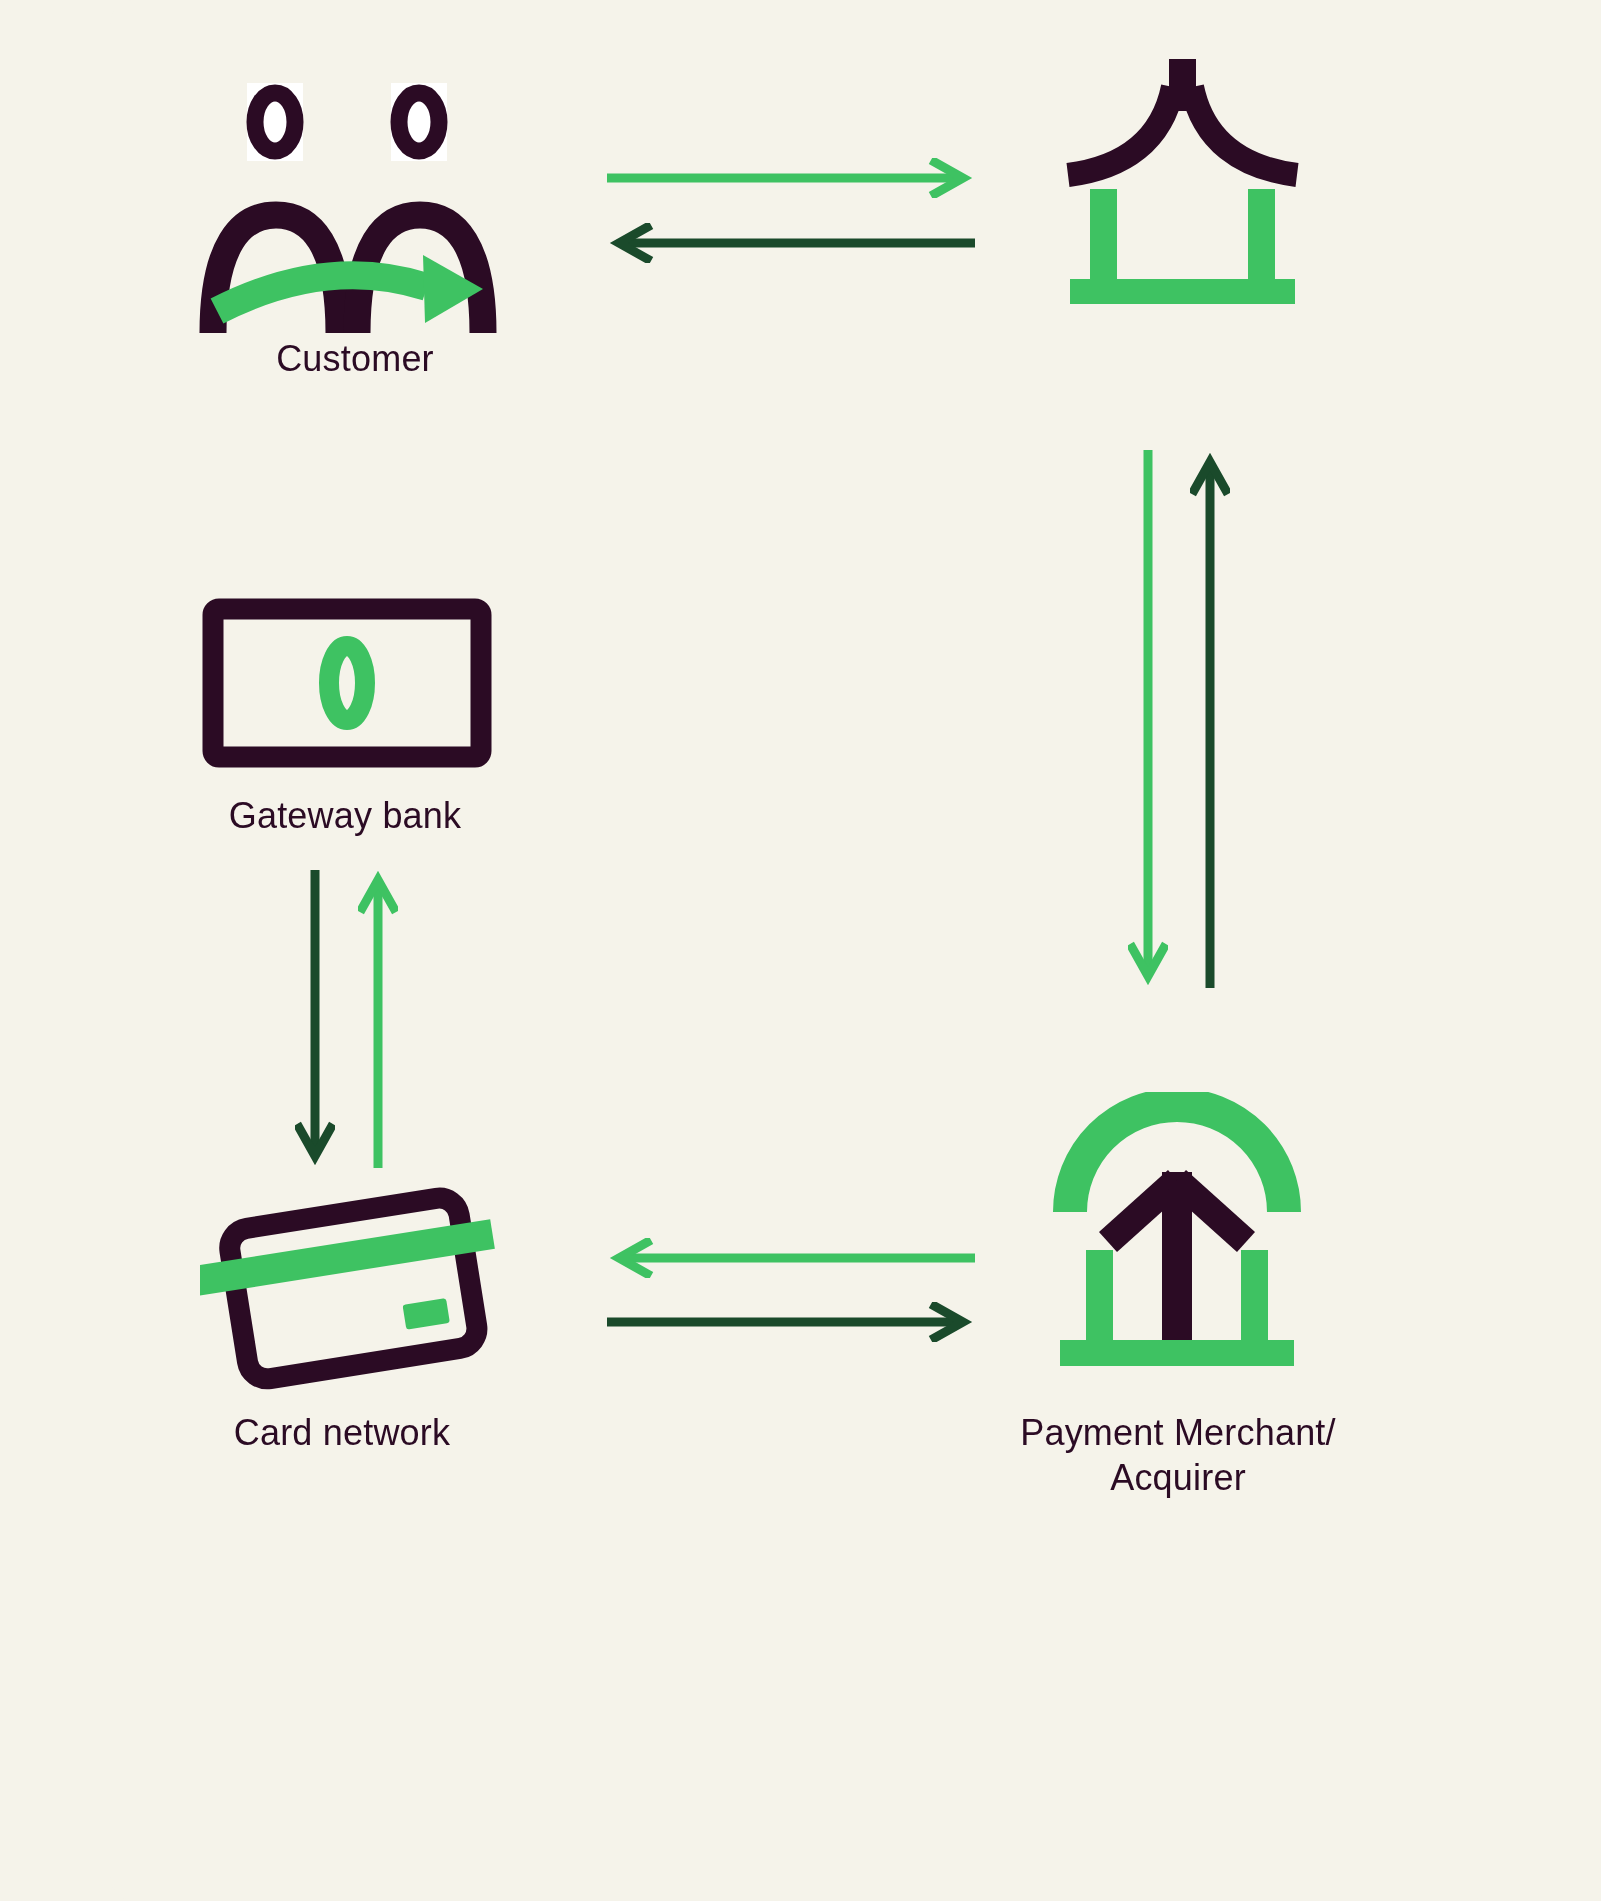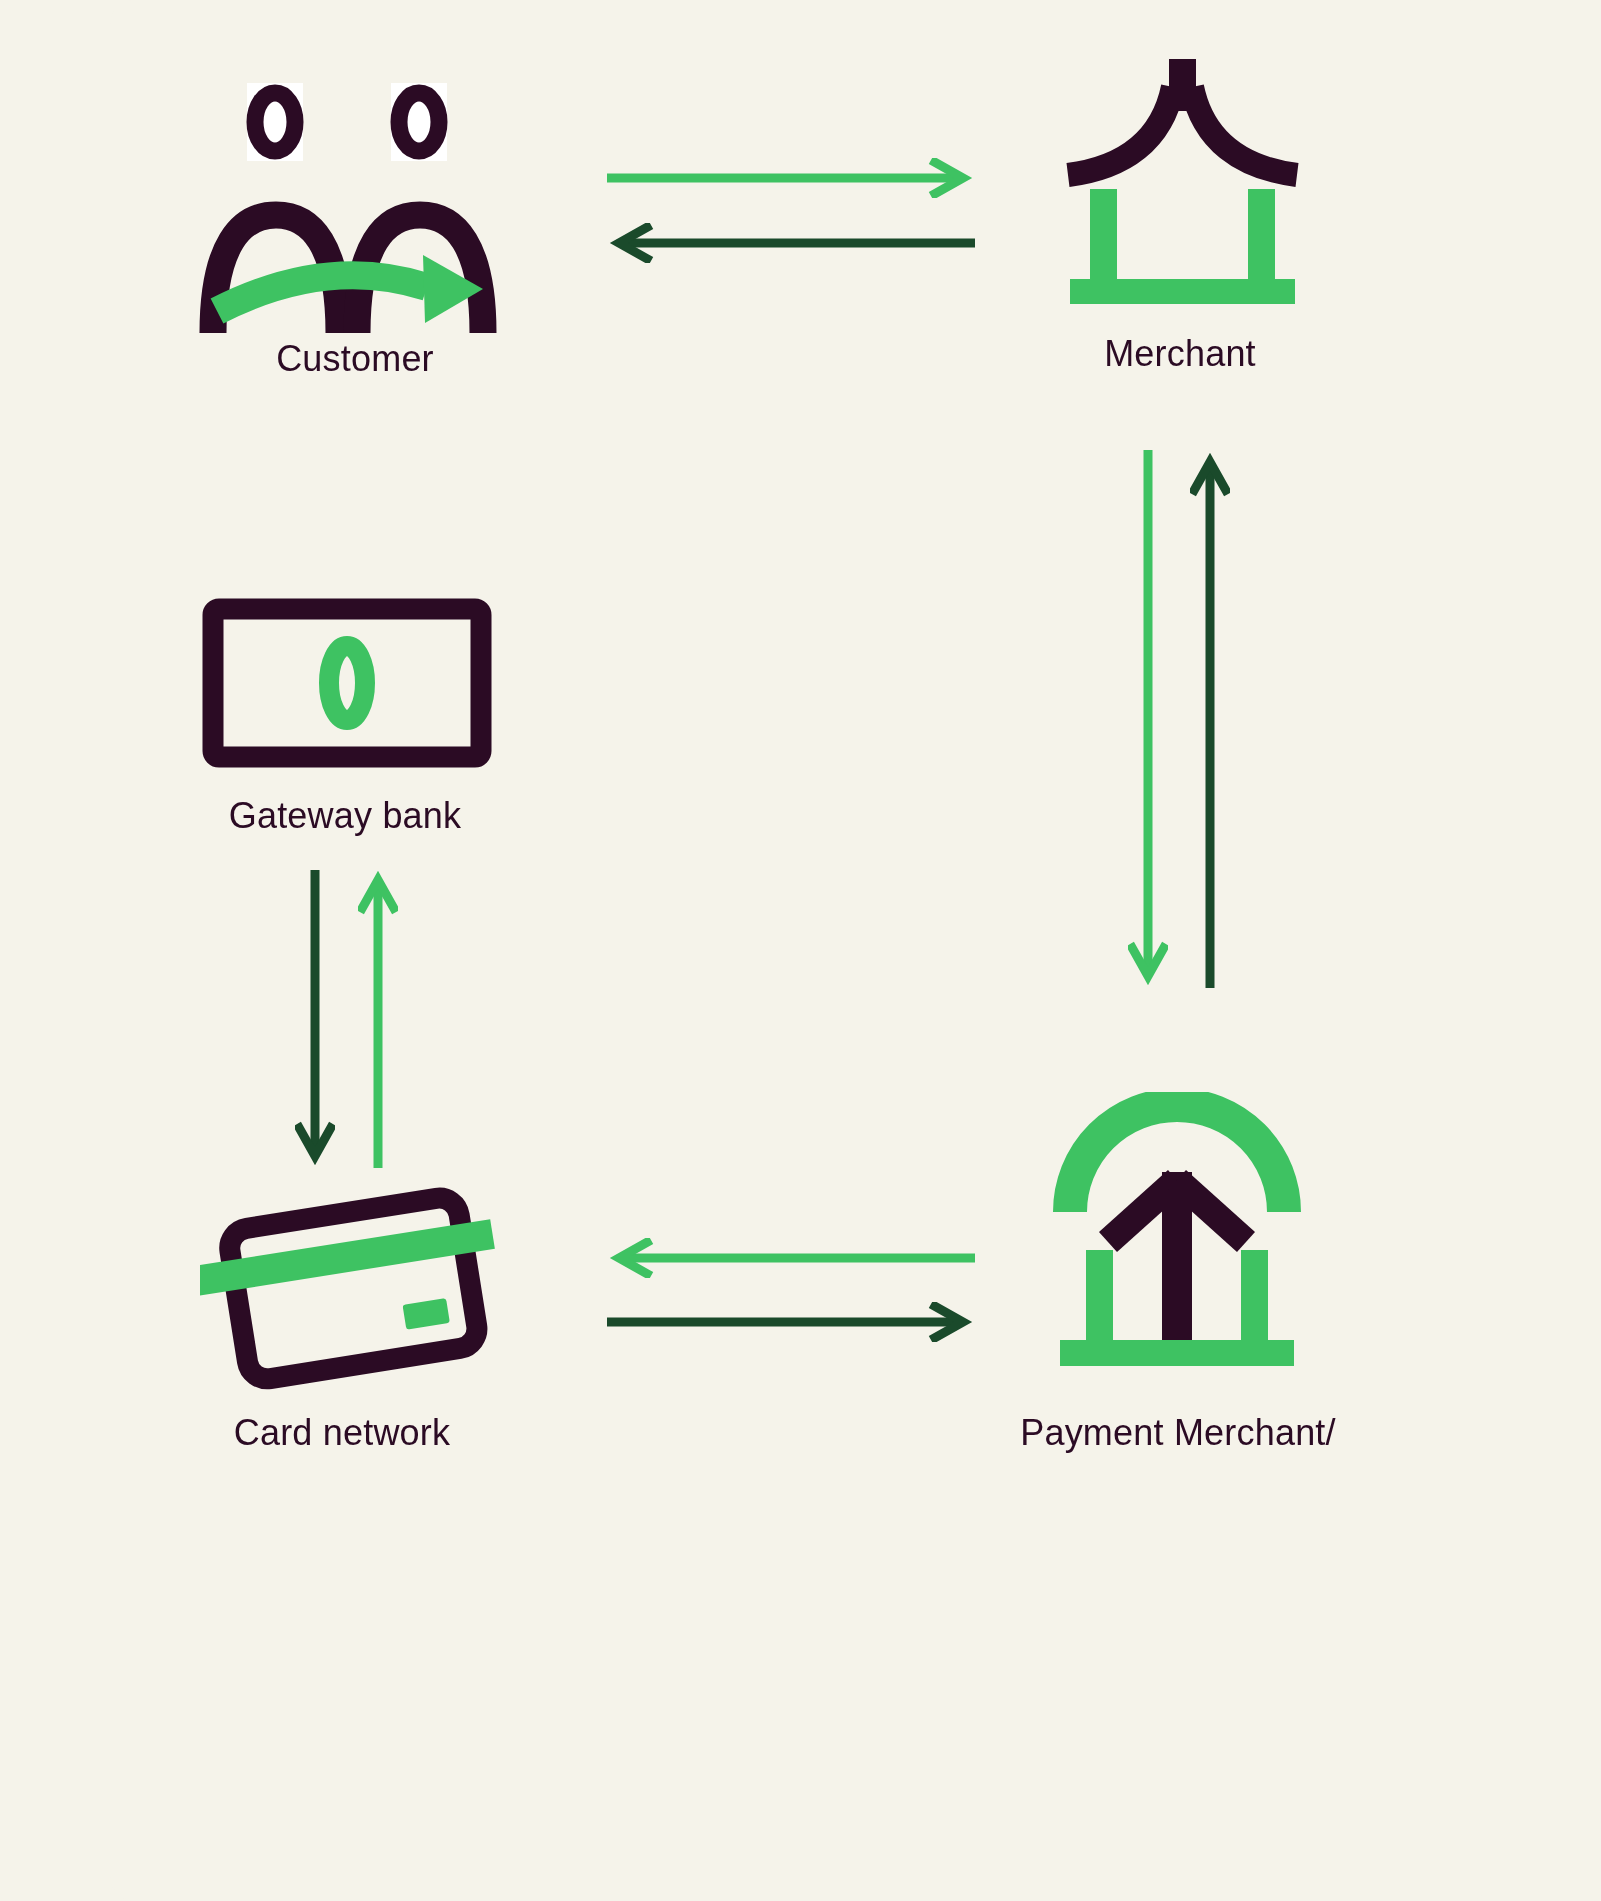--- a/index.html
+++ b/index.html
@@ -50,21 +50,20 @@
   <div class="label" style="left:85px;top:336px;width:320px">Customer</div>
 
   <svg class="abs icon" style="left:950px;top:55px" width="245" height="255" viewBox="0 0 245 255">
     <path class="sd nf" d="M 8 120 C 64 113 102 86 113 32" stroke-width="24"></path>
     <path class="sd nf" d="M 237 120 C 181 113 143 86 132 32" stroke-width="24"></path>
     <rect class="fd" x="109" y="4" width="27" height="52"></rect>
     <rect class="fg" x="30" y="134" width="27" height="92"></rect>
     <rect class="fg" x="188" y="134" width="27" height="92"></rect>
     <rect class="fg" x="10" y="224" width="225" height="25"></rect>
   </svg>
-  <div class="label" style="left:930px;top:331px;width:280px">Merchant</div>
 
   <svg class="abs icon" style="left:92px;top:598px" width="290" height="170" viewBox="0 0 290 170">
     <rect class="sd nf" x="11" y="11" width="268" height="148" rx="6" stroke-width="21"></rect>
     <ellipse class="sg nf" cx="145" cy="85" rx="18" ry="37" stroke-width="20"></ellipse>
   </svg>
   <div class="label" style="left:75px;top:793px;width:320px">Gateway bank</div>
 
   <svg class="abs icon" style="left:90px;top:1175px" width="300" height="225" viewBox="0 0 300 225">
     <g transform="rotate(-9 150 118)">
       <rect class="sd nf" x="38" y="38" width="232" height="152" rx="20" stroke-width="21"></rect>
@@ -80,20 +79,21 @@
     <path class="sg nf" d="M 22 120 A 107 107 0 0 1 236 120" stroke-width="34"></path>
     <line class="sd" x1="129" y1="80" x2="129" y2="248" stroke-width="30"></line>
     <line class="sd" x1="129" y1="88" x2="60" y2="150" stroke-width="27"></line>
     <line class="sd" x1="129" y1="88" x2="198" y2="150" stroke-width="27"></line>
     <rect class="fg" x="38" y="158" width="27" height="90"></rect>
     <rect class="fg" x="193" y="158" width="27" height="90"></rect>
     <rect class="fg" x="12" y="248" width="234" height="26"></rect>
   </svg>
   <div class="label" style="left:878px;top:1410px;width:380px">
     <div>Payment Merchant/</div>
+    <div>Acquirer</div>
   </div>
 
   <svg class="abs arrow" style="left:497px;top:158px" width="368" height="40" viewBox="0 0 368 40">
     <line class="sg" x1="0" y1="20" x2="350" y2="20"></line>
     <polyline class="sg" points="324,2 356,20 324,38"></polyline>
   </svg>
   <svg class="abs arrow" style="left:497px;top:223px" width="368" height="40" viewBox="0 0 368 40">
     <line class="sdg" x1="18" y1="20" x2="368" y2="20"></line>
     <polyline class="sdg" points="44,2 12,20 44,38"></polyline>
   </svg>

